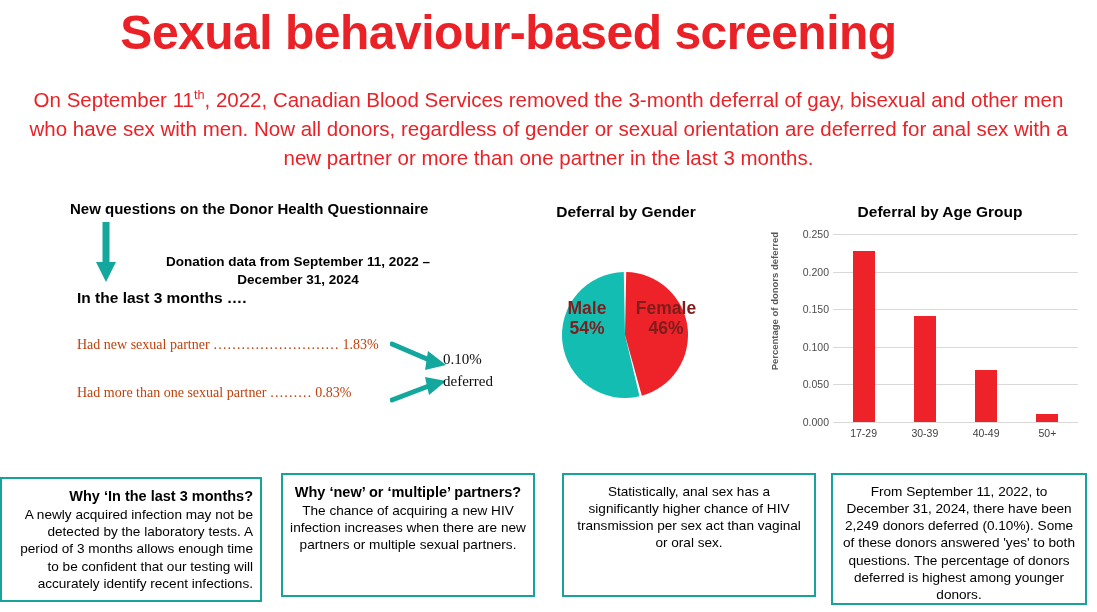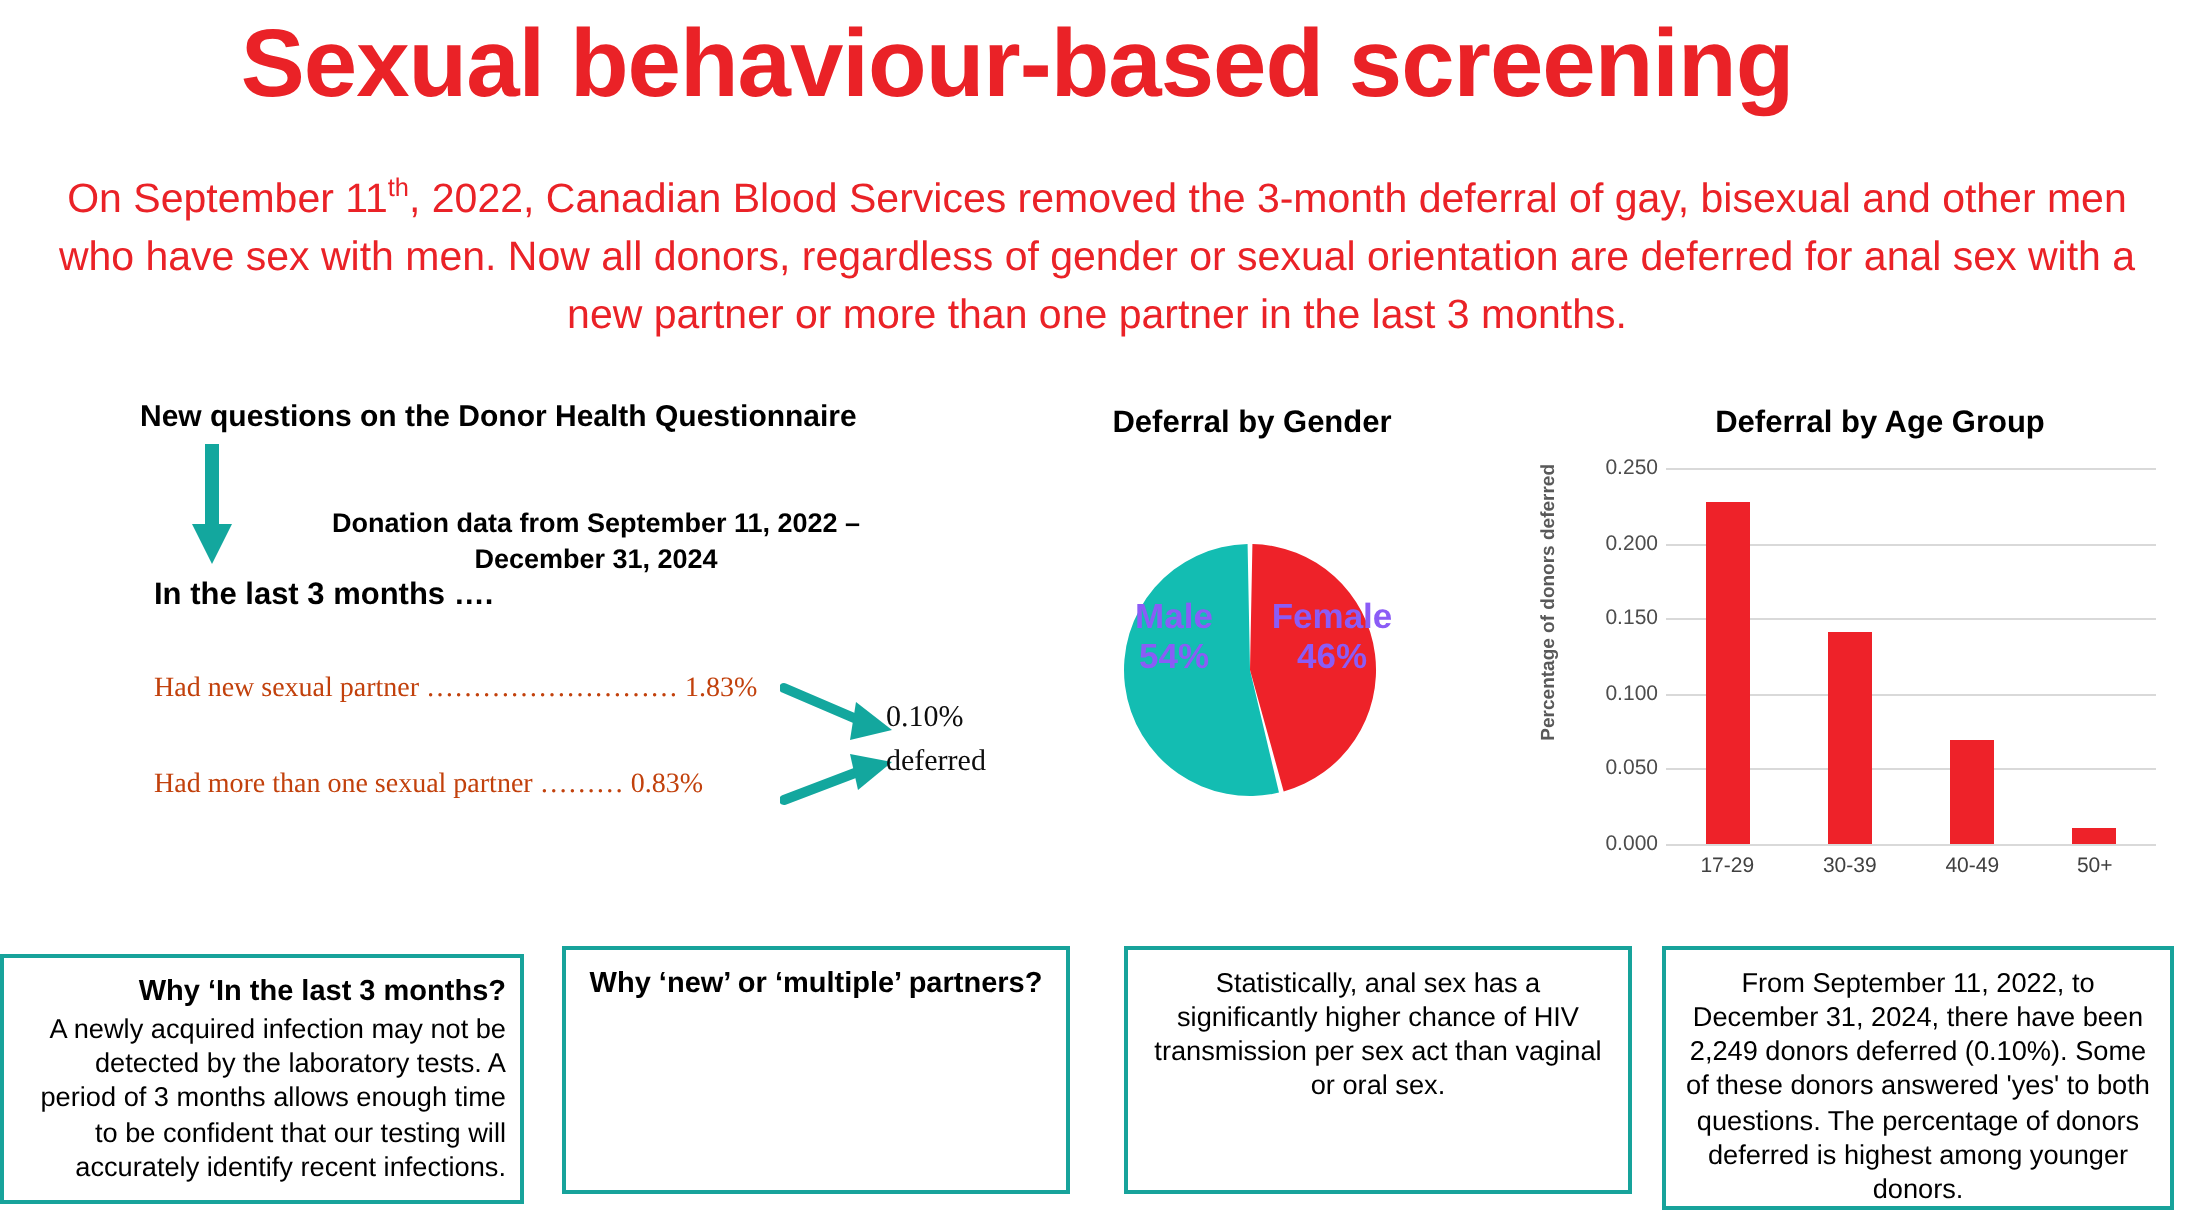--- a/index.html
+++ b/index.html
@@ -104,21 +104,21 @@
     font-weight: bold;
   }
   #pie-wrap {
     position: absolute;
     left: 559px; top: 269px;
     width: 132px; height: 132px;
   }
   .pie-label {
     position: absolute;
     text-align: center;
-    color: #8b5cf6;
+    color: #7f1d1d;
     font-weight: bold;
     line-height: 1.16;
   }
   #pie-label-male  { left: 556px; top: 298px; width: 62px; font-size: 17.5px; }
   #pie-label-female{ left: 631px; top: 298px; width: 70px; font-size: 17.5px; }
 
   
   #bar-title {
     position: absolute;
     left: 790px; top: 203px;
@@ -296,20 +296,21 @@
     <div class="xtick" style="left: 183.75px; width: 61.25px;">50+</div>
   </div>
 
 <div class="info-box" id="info-box-1">
   <span class="info-box-title">Why ‘In the last 3 months?</span>
   <span class="info-box-body">A newly acquired infection may not be detected by the laboratory tests. A period of 3 months allows enough time to be confident that our testing will accurately identify recent infections.</span>
 </div>
 
 <div class="info-box" id="info-box-2">
   <span class="info-box-title">Why ‘new’ or ‘multiple’ partners?</span>
+  <span class="info-box-body">The chance of acquiring a new HIV infection increases when there are new partners or multiple sexual partners.</span>
 </div>
 
 <div class="info-box" id="info-box-3">
   <span class="info-box-body">Statistically, anal sex has a significantly higher chance of HIV transmission per sex act than vaginal or oral sex.</span>
 </div>
 
 <div class="info-box" id="info-box-4">
   <span class="info-box-body">From September 11, 2022, to December 31, 2024, there have been 2,249 donors deferred (0.10%). Some of these donors answered 'yes' to both questions. The percentage of donors deferred is highest among younger donors.</span>
 </div>
 

